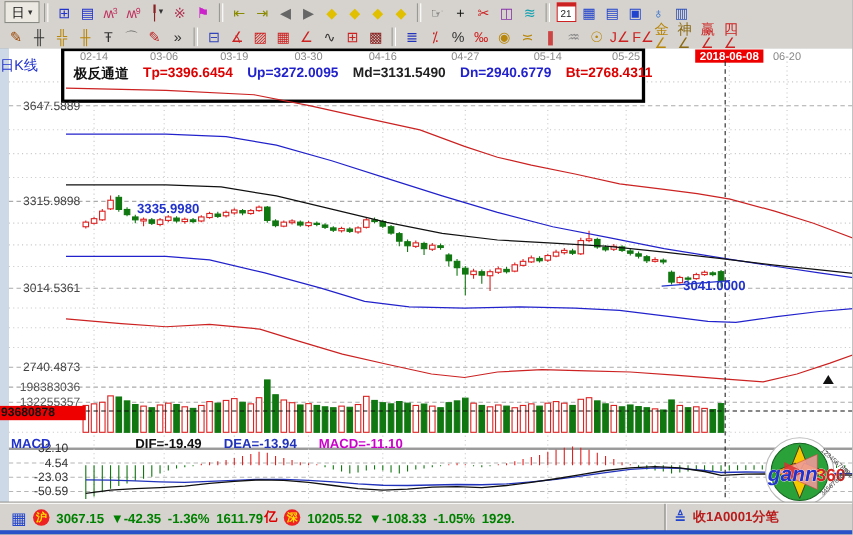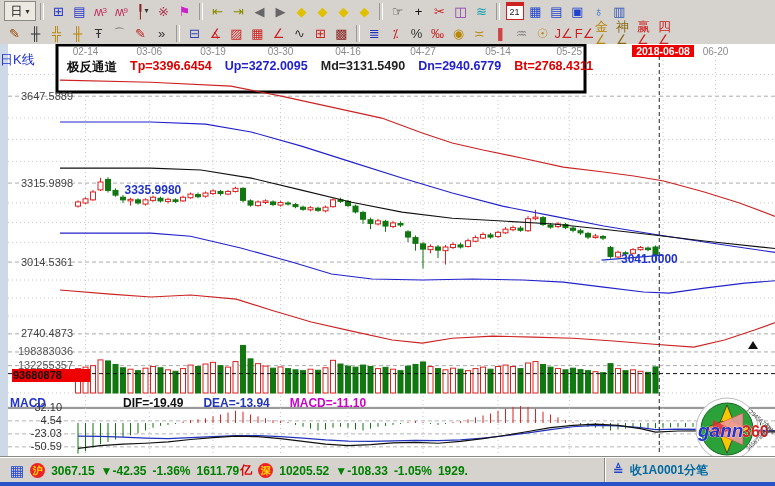--- a/index.html
+++ b/index.html
@@ -24,42 +24,42 @@
   #chart-svg{position:absolute;left:8px;top:44px;width:767px;height:413px;background:#fff;}
   #chart-svg text{font-family:"Liberation Sans","DejaVu Sans",sans-serif;}
   #kline-mode{position:absolute;left:0;top:51px;font-size:13px;color:#2233cc;z-index:6;}
   #symbol-label{position:absolute;left:662px;top:57px;font-size:13px;font-weight:bold;color:#2233cc;z-index:6;}
   #indicator-row{position:absolute;left:67px;top:59px;z-index:6;display:flex;gap:13px;
                  font-size:12.5px;font-weight:bold;white-space:nowrap;}
   .ind-name{color:#111;}
   .v-red{color:#dd0000;}
   .v-blue{color:#2222cc;}
   .v-black{color:#222;}
-  #vol-red-label{position:absolute;left:12px;top:369px;width:77px;height:13px;background:#ee0000;
+  #vol-red-label{position:absolute;left:0;top:369px;width:77px;height:13px;background:#ee0000;
                  color:#111;font-size:11px;font-weight:bold;line-height:13px;padding-left:1px;z-index:6;}
   #macd-header{position:absolute;left:10px;top:396px;z-index:6;font-size:12px;font-weight:bold;
                display:flex;white-space:nowrap;}
   .m-label{color:#2233cc;margin-right:40px;}
   .m-dif{color:#111;margin-right:20px;padding-left:37px;}
   .m-dea{color:#2233bb;margin-right:20px;}
   .m-macd{color:#cc00cc;}
   
   #status-bar{position:absolute;left:0;top:457px;width:775px;height:25px;background:#d6d3ce;
               border-top:1px solid #fff;box-shadow:0 -1px 0 #8a8a84;font-size:12px;}
   .sb-left{position:absolute;left:10px;top:0;height:25px;display:flex;align-items:center;gap:6px;white-space:nowrap;}
   .sb-icon-grid{color:#2244cc;font-size:15px;}
   .mkt-badge{width:15px;height:15px;border-radius:50%;background:#ee2222;color:#ffe000;font-size:10px;
              font-weight:bold;display:inline-flex;align-items:center;justify-content:center;}
   .g{color:#008000;font-weight:bold;}
   .amt{margin-right:-5px;text-align:center;}
   .r{color:#dd0000;font-weight:bold;}
   .sb-right{position:absolute;left:604px;top:0;height:25px;display:flex;align-items:center;gap:6px;
             border-left:1px solid #8a8a84;padding-left:8px;box-shadow:inset 1px 0 0 #fff;}
   .sb-chart-icon{color:#2244cc;font-size:13px;font-weight:bold;}
-  .sb-mode{color:#0369a1;font-weight:bold;}
+  .sb-mode{color:#b91c1c;font-weight:bold;}
   #bottom-strip{position:absolute;left:0;top:482px;width:775px;height:4px;background:#2a52c8;}
 </style>
 </head>
 <body>
 
 <div id="app">
 
   <div id="toolbar">
     <div class="tb-row" id="tb-row1">
         <span class="tb-period" style="color: rgb(17, 17, 17);">

